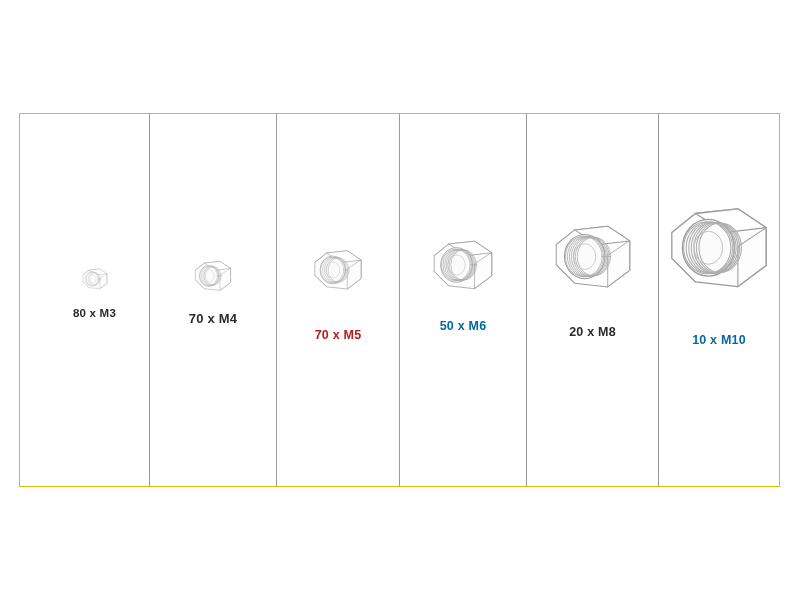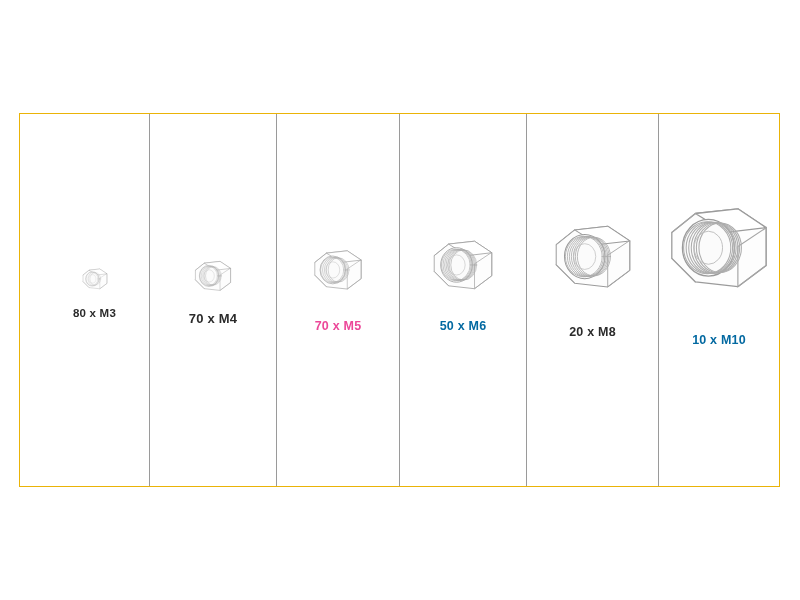--- a/index.html
+++ b/index.html
@@ -159,21 +159,21 @@
           <path class="nut-edge" d="M10,52 L30,72"></path>
           <ellipse class="nut-bore" cx="41" cy="43" rx="22" ry="24"></ellipse>
           <ellipse class="nut-thread" cx="40.00" cy="43" rx="20.00" ry="22.00"></ellipse>
           <ellipse class="nut-thread" cx="42.75" cy="43" rx="19.50" ry="21.75"></ellipse>
           <ellipse class="nut-thread" cx="45.50" cy="43" rx="19.00" ry="21.50"></ellipse>
           <ellipse class="nut-thread" cx="48.25" cy="43" rx="18.50" ry="21.25"></ellipse>
           <ellipse class="nut-thread" cx="51.00" cy="43" rx="18.00" ry="21.00"></ellipse>
           <ellipse class="nut-shade" cx="41" cy="43" rx="12" ry="14"></ellipse>
         </svg>
       </div>
-      <div class="nut-label" style="top: 205px; font-size: 12.5px; color: #ec4899;">70 x M5</div>
+      <div class="nut-label" style="top: 214px; font-size: 12.5px; color: #b91c1c;">70 x M5</div>
     </div>
     <div class="compartment" style="left: 380px; width: 126px;">
       <div class="nut-figure" style="top: 120px;">
         <svg width="72.00" height="61.92" viewBox="0 0 100 86" preserveAspectRatio="xMidYMid meet" aria-hidden="true">
           <path class="nut-outline" d="M10,30 L30,14 L66,10 L90,26 L90,58 L66,76 L30,72 L10,52 Z"></path>
           <path class="nut-topface" d="M30,14 L66,10 L90,26 L56,30 Z"></path>
           <path class="nut-edge" d="M90,26 L90,58 L66,76 L66,42 Z"></path>
           <path class="nut-edge" d="M10,30 L30,14"></path>
           <path class="nut-edge" d="M10,52 L30,72"></path>
           <ellipse class="nut-bore" cx="41" cy="43" rx="22" ry="24"></ellipse>

